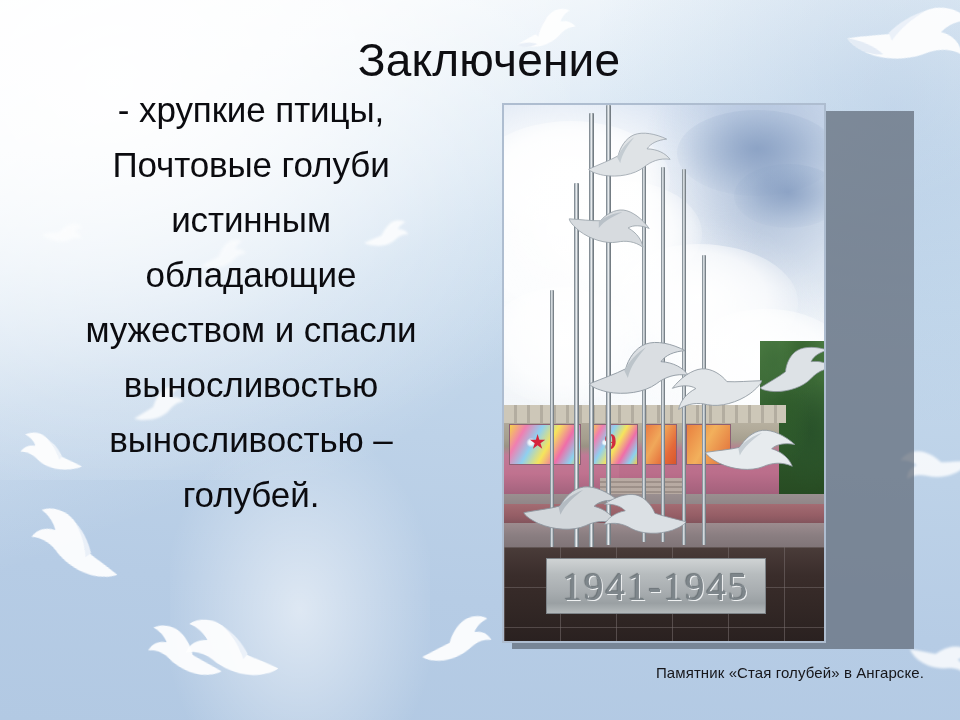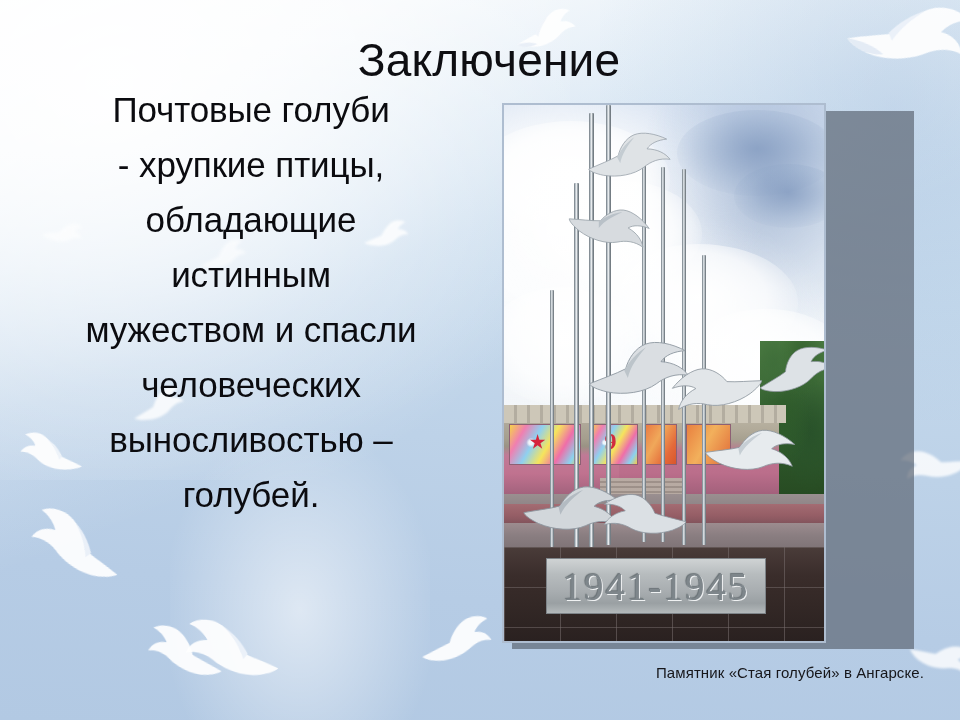--- a/index.html
+++ b/index.html
@@ -417,25 +417,25 @@
       <div class="p-base"></div>
       <div class="p-plaque">
         <div class="p-plaque-txt">1941-1945</div>
       </div>
     </div>
   </div>
 
   <div id="title">Заключение</div>
 
   <div id="bodytext">
+    <span class="ln">- хрупкие птицы,</span>
     <span class="ln">Почтовые голуби</span>
-    <span class="ln">- хрупкие птицы,</span>
+    <span class="ln">истинным</span>
     <span class="ln">обладающие</span>
-    <span class="ln">истинным</span>
     <span class="ln">мужеством и спасли</span>
-    <span class="ln">человеческих</span>
+    <span class="ln">выносливостью</span>
     <span class="ln">выносливостью –</span>
     <span class="ln">голубей.</span>
   </div>
 
   <div id="caption">Памятник «Стая голубей» в Ангарске.</div>
 
 </div>
 
 </body></html>

